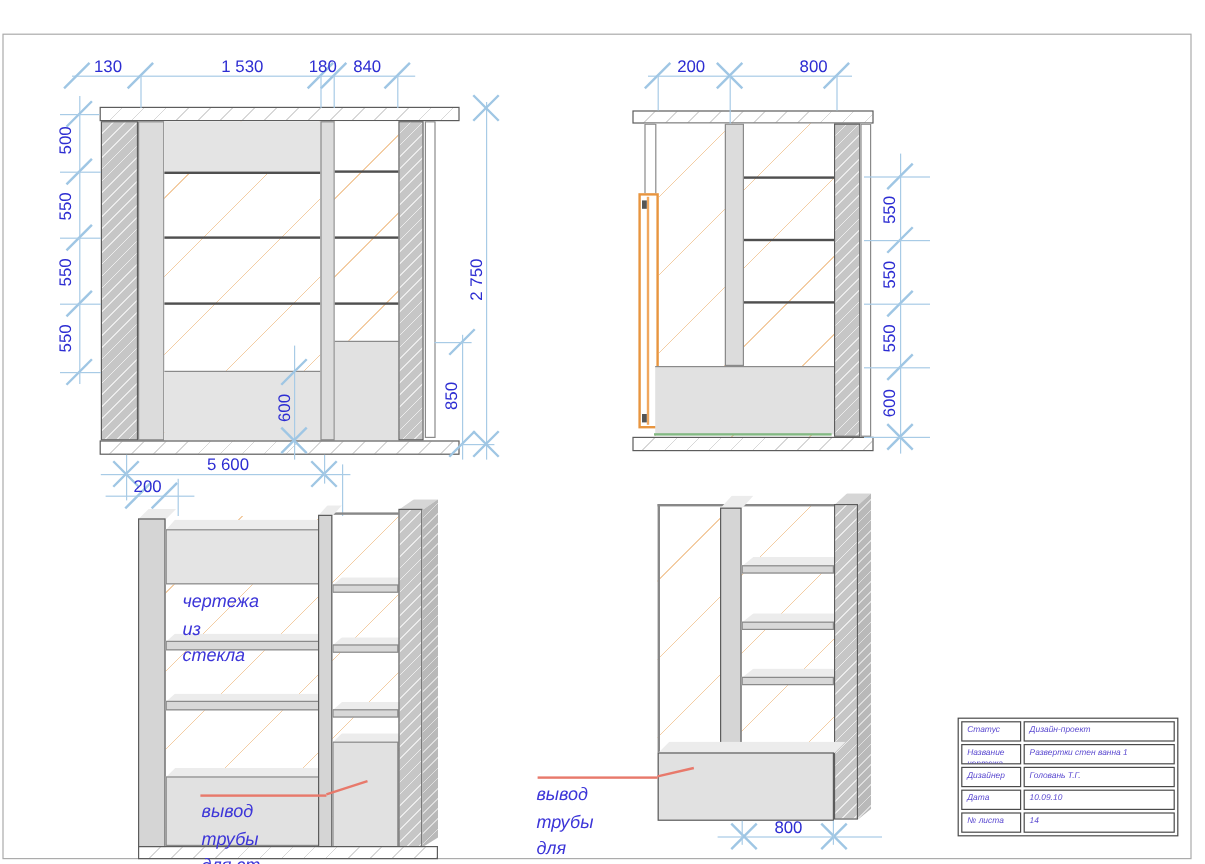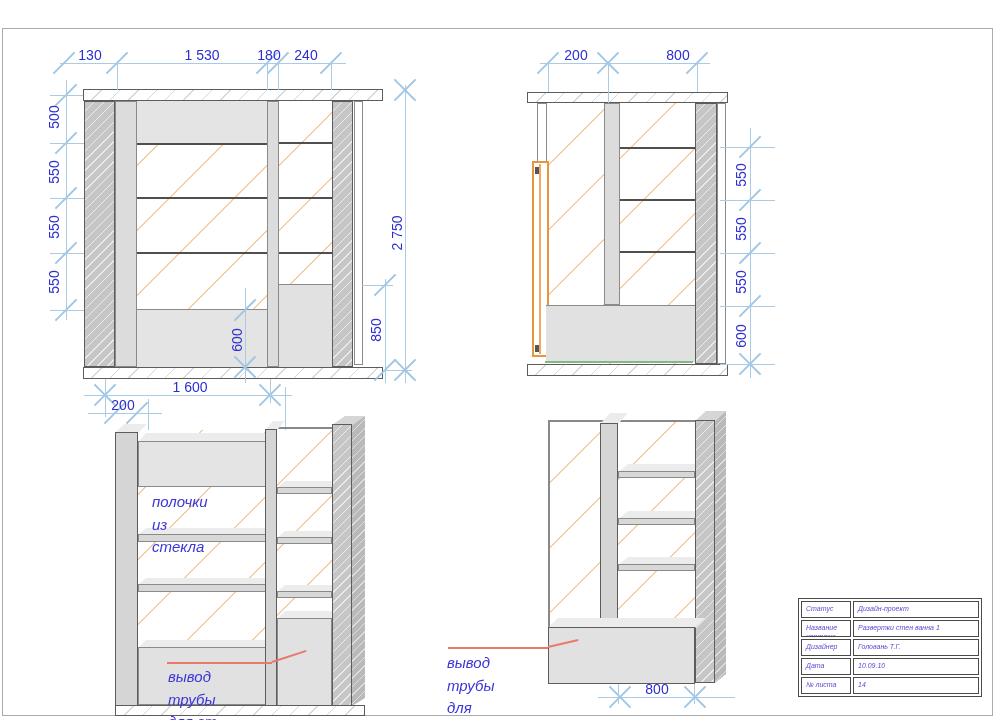--- a/index.html
+++ b/index.html
@@ -67,21 +67,21 @@
     <div class="abs tk" style="left:252px;top:62px;"></div>
     <div class="abs tk" style="left:263px;top:62px;"></div>
     <div class="abs tk" style="left:316px;top:62px;"></div>
     <div class="abs dl" style="left:117px;top:63px;width:1px;height:27px;"></div>
     <div class="abs dl" style="left:267px;top:63px;width:1px;height:27px;"></div>
     <div class="abs dl" style="left:278px;top:63px;width:1px;height:27px;"></div>
     <div class="abs dl" style="left:331px;top:63px;width:1px;height:27px;"></div>
     <div class="abs dt" style="left:75px;top:48px;width:30px;">130</div>
     <div class="abs dt" style="left:180px;top:48px;width:44px;">1 530</div>
     <div class="abs dt" style="left:254px;top:48px;width:30px;">180</div>
-    <div class="abs dt" style="left:291px;top:48px;width:30px;">240</div>
+    <div class="abs dt" style="left:291px;top:48px;width:30px;">840</div>
 
     <div class="abs dl" style="left:66px;top:80px;width:1px;height:240px;"></div>
     <div class="abs tk" style="left:51px;top:94px;"></div>
     <div class="abs tk" style="left:51px;top:142px;"></div>
     <div class="abs tk" style="left:51px;top:197px;"></div>
     <div class="abs tk" style="left:51px;top:252px;"></div>
     <div class="abs tk" style="left:51px;top:309px;"></div>
     <div class="abs dl" style="left:50px;top:95px;width:33px;height:1px;"></div>
     <div class="abs dl" style="left:50px;top:143px;width:34px;height:1px;"></div>
     <div class="abs dl" style="left:50px;top:198px;width:34px;height:1px;"></div>
@@ -111,21 +111,21 @@
     <div class="abs tk2" style="left:390px;top:369px;"></div>
     <div class="abs dt dtv" style="left:367px;top:226px;width:60px;">2 750</div>
 
     <div class="abs dl" style="left:84px;top:395px;width:208px;height:1px;"></div>
     <div class="abs tk" style="left:90px;top:394px;"></div>
     <div class="abs tk2" style="left:90px;top:394px;"></div>
     <div class="abs tk" style="left:255px;top:394px;"></div>
     <div class="abs tk2" style="left:255px;top:394px;"></div>
     <div class="abs dl" style="left:105px;top:379px;width:1px;height:38px;"></div>
     <div class="abs dl" style="left:270px;top:379px;width:1px;height:24px;"></div>
-    <div class="abs dt" style="left:168px;top:380px;width:44px;">1 600</div>
+    <div class="abs dt" style="left:168px;top:380px;width:44px;">5 600</div>
     <div class="abs dl" style="left:88px;top:413px;width:74px;height:1px;"></div>
     <div class="abs tk" style="left:100px;top:412px;"></div>
     <div class="abs tk" style="left:122px;top:412px;"></div>
     <div class="abs dt" style="left:108px;top:398px;width:30px;">200</div>
     <div class="abs dl" style="left:148px;top:399px;width:1px;height:46px;"></div>
     <div class="abs dl" style="left:285px;top:387px;width:1px;height:44px;"></div>
   </div>
 
   <div class="grp">
     <div class="abs plank ol" style="left:527px;top:92px;width:201px;height:11px;"></div>
@@ -194,21 +194,21 @@
     <div class="abs face" style="left:277px;top:531px;width:63px;height:7px;clip-path:polygon(0 7px,55px 7px,63px 0,8px 0);"></div>
     <div class="abs shelf ol7" style="left:277px;top:537px;width:55px;height:7px;"></div>
     <div class="abs face" style="left:277px;top:585px;width:63px;height:7px;clip-path:polygon(0 7px,55px 7px,63px 0,8px 0);"></div>
     <div class="abs shelf ol7" style="left:277px;top:591px;width:55px;height:7px;"></div>
     <div class="abs face" style="left:277px;top:611px;width:63px;height:8px;clip-path:polygon(0 8px,55px 8px,63px 0,8px 0);"></div>
     <div class="abs block ol7" style="left:277px;top:618px;width:55px;height:88px;"></div>
     <div class="abs" style="left:332px;top:416px;width:33px;height:9px;clip-path:polygon(0 9px,20px 9px,33px 0,13px 0);background:#d6d6d6;"></div>
     <div class="abs wall ol" style="left:332px;top:424px;width:20px;height:282px;"></div>
     <div class="abs wall2" style="left:352px;top:416px;width:13px;height:290px;clip-path:polygon(0 9px,13px 0,13px 282px,0 290px);"></div>
     <div class="abs plank ol" style="left:115px;top:705px;width:250px;height:11px;"></div>
-    <div class="abs note" style="left:152px;top:491px;">полочки из
+    <div class="abs note" style="left:152px;top:491px;">чертежа из
 стекла</div>
     <div class="abs red" style="left:167px;top:662px;width:105px;"></div>
     <div class="abs red" style="left:272px;top:661px;width:36px;transform:rotate(-18deg);transform-origin:0 50%;"></div>
     <div class="abs note" style="left:168px;top:666px;">вывод трубы для ст.
 машины</div>
   </div>
 
   <div class="grp">
     <div class="abs glass" style="left:548px;top:420px;width:147px;height:207px;"></div>
     <div class="abs" style="left:548px;top:420px;width:147px;height:2px;background:#888;"></div>

